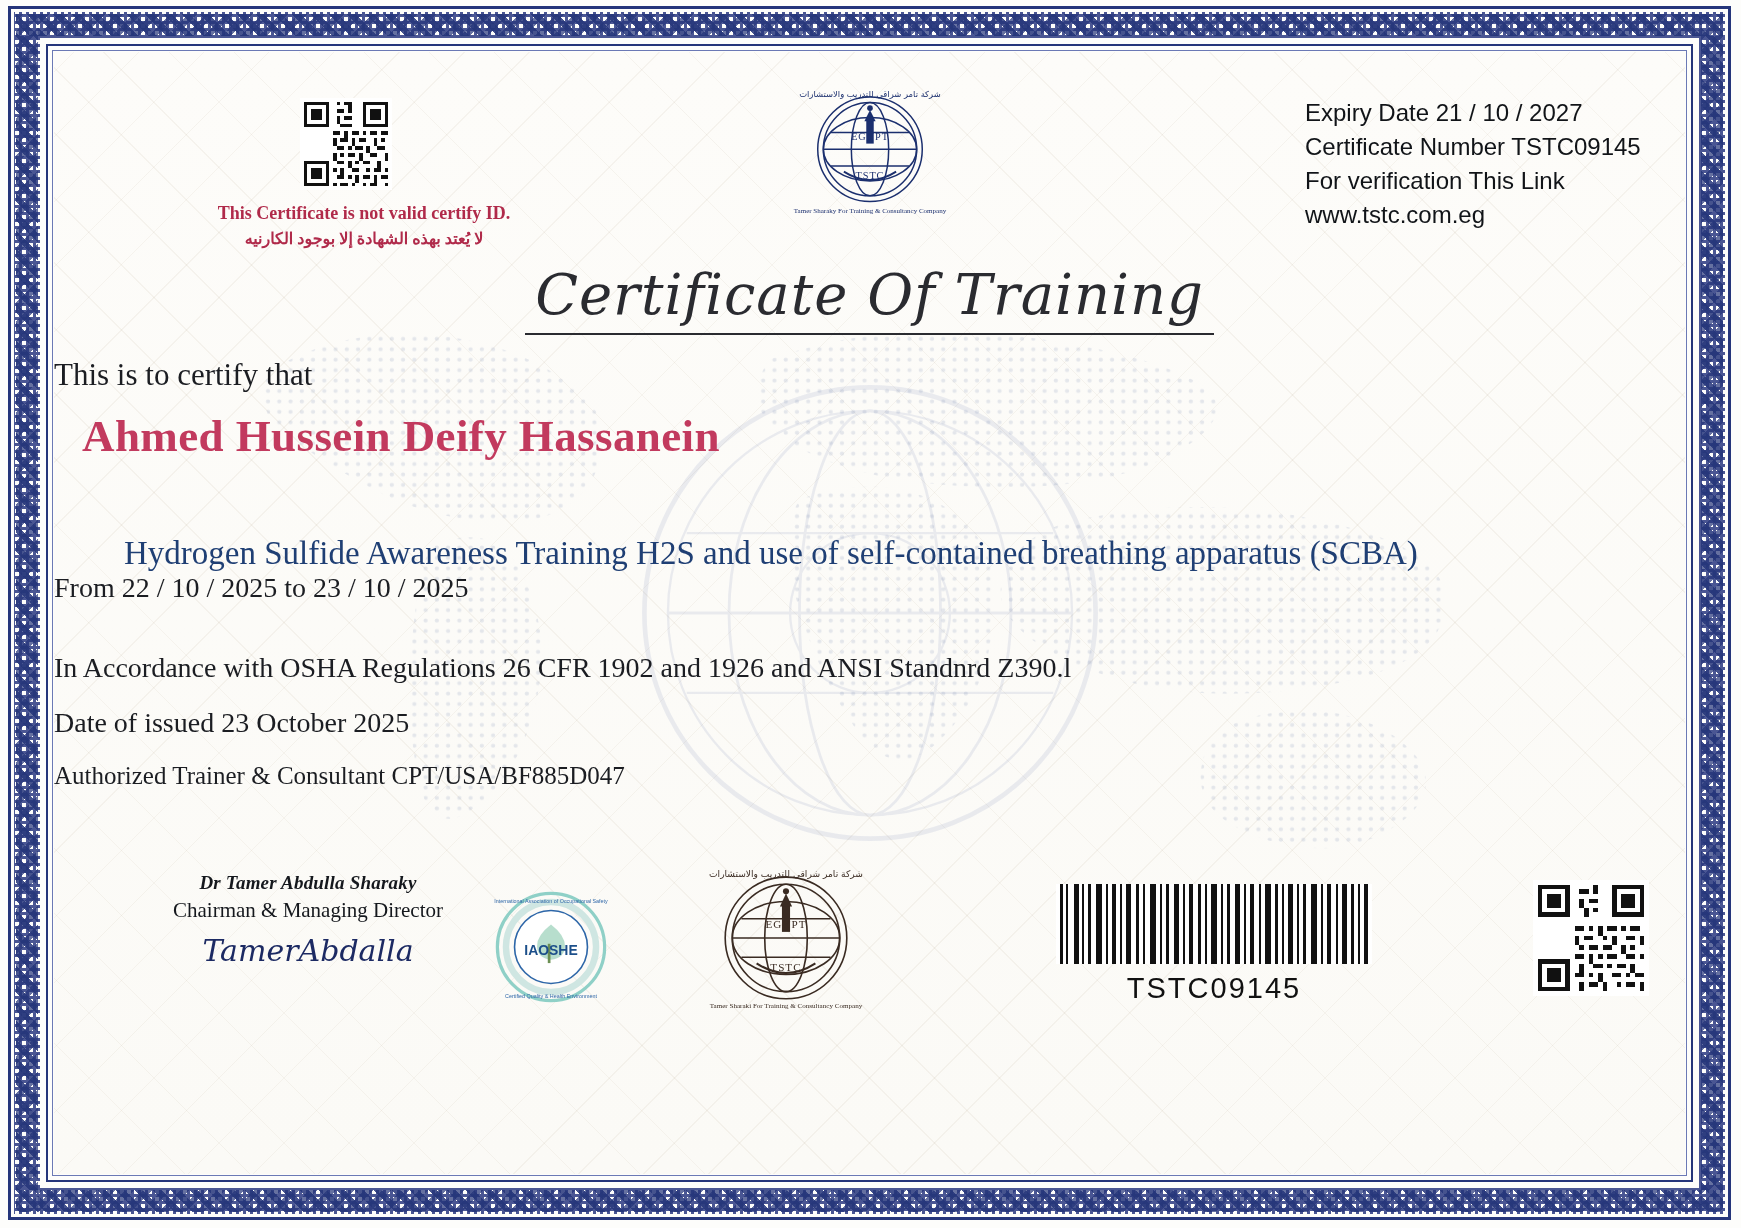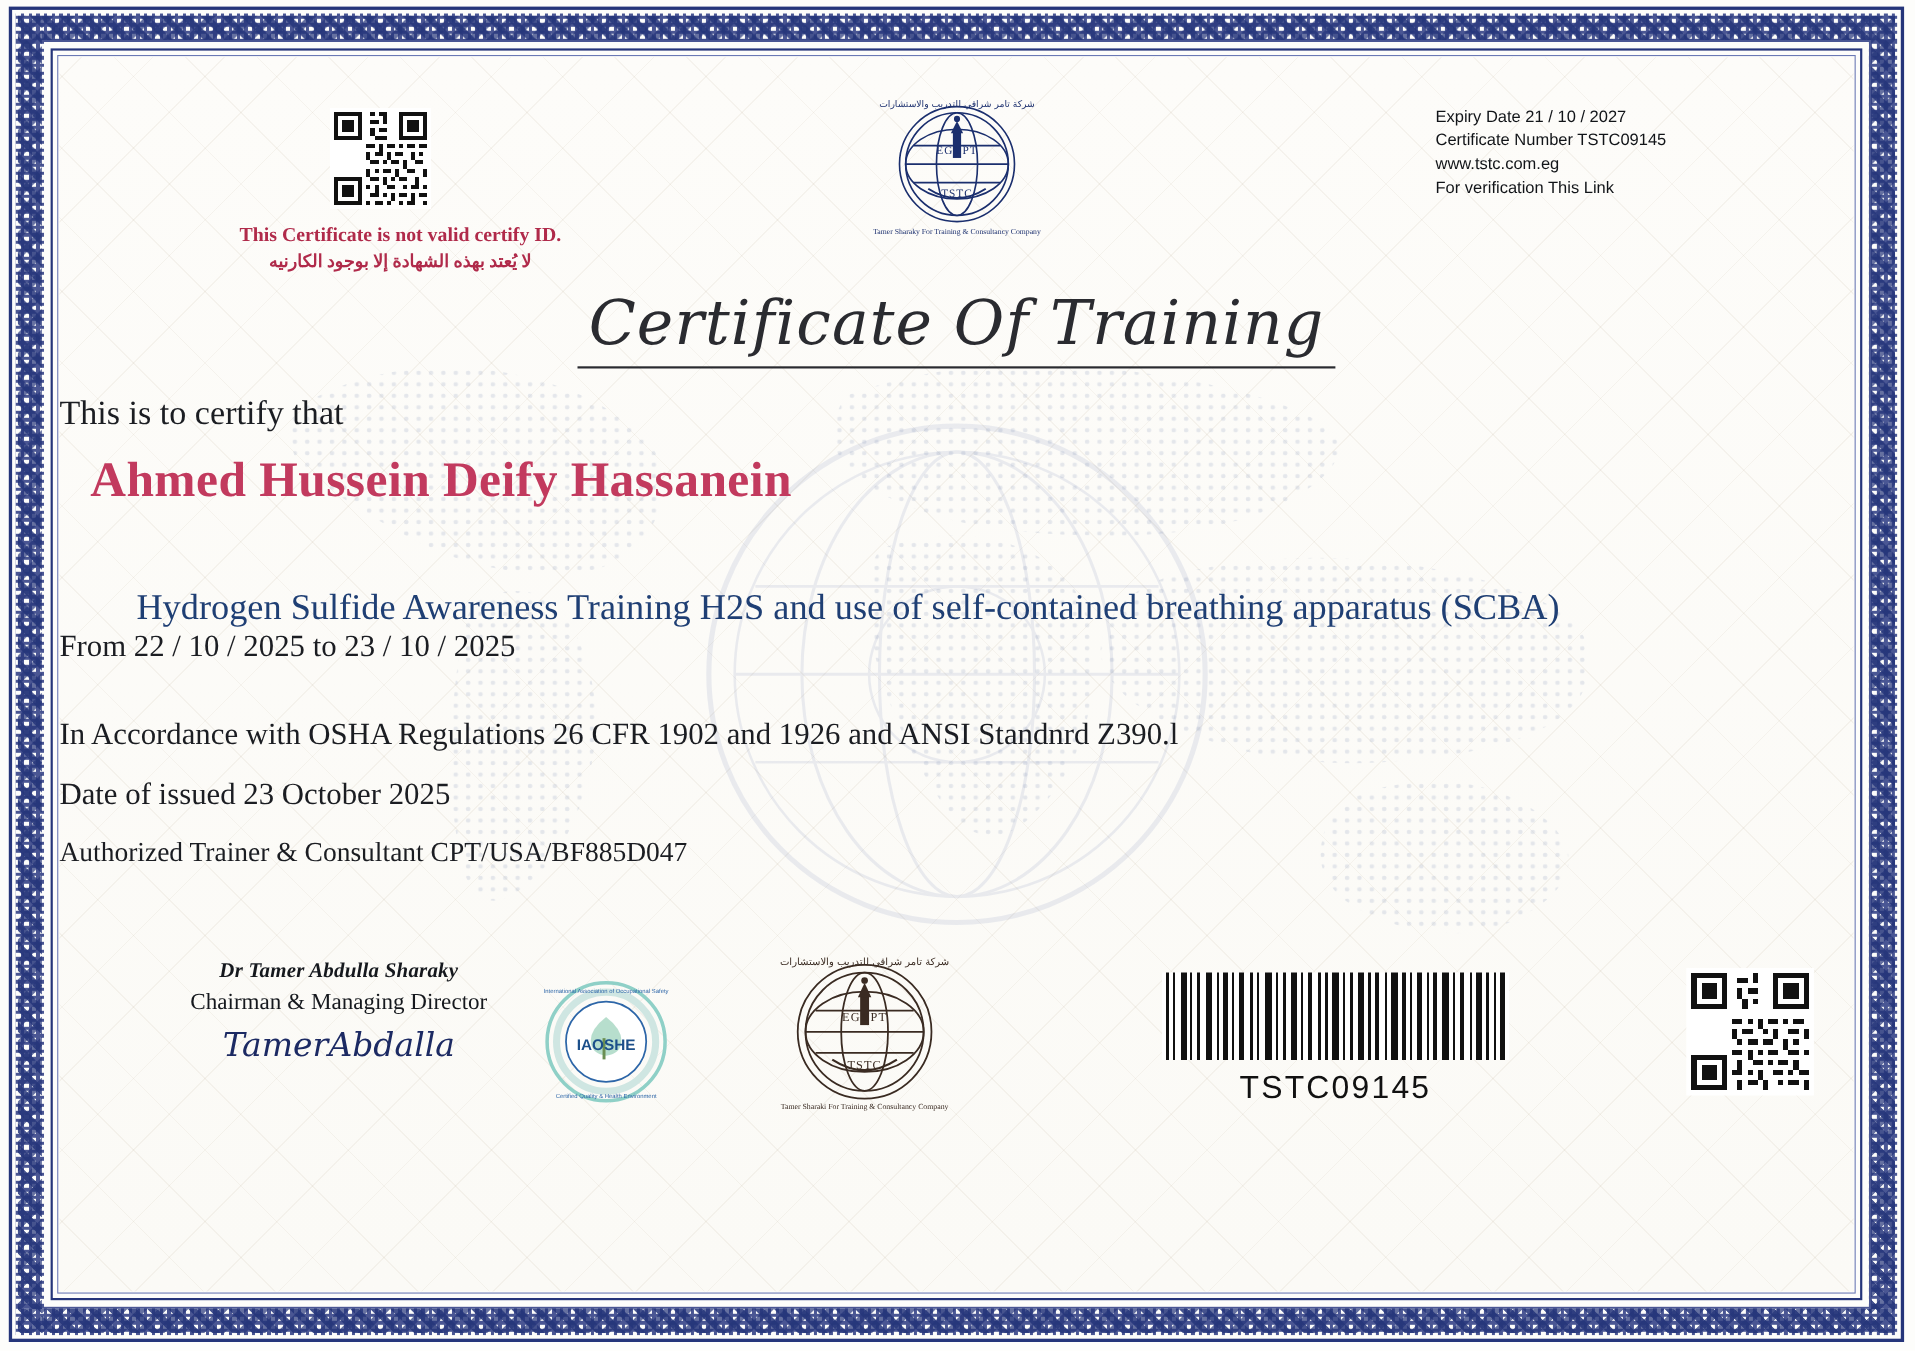--- a/index.html
+++ b/index.html
@@ -148,21 +148,21 @@
   }
 
   
   .top-right {
     position: absolute;
     right: 20px;
     top: 44px;
     text-align: left;
     width: 360px;
     font-family: "Liberation Sans", sans-serif;
-    font-size: 15px;
+    font-size: 24px;
     line-height: 1.42;
     color: #111418;
   }
 
   
   .title-wrap {
     position: absolute;
     left: 0;
     right: 0;
     top: 210px;
@@ -413,22 +413,22 @@
       </g>
       <text x="100" y="62" font-size="11" text-anchor="middle" fill="#1b2f6e" font-family="Liberation Serif, serif" letter-spacing="1">EGYPT</text>
       <text x="100" y="104" font-size="11" text-anchor="middle" fill="#1b2f6e" font-family="Liberation Serif, serif" letter-spacing="1">TSTC</text>
       <text x="100" y="16" font-size="9" text-anchor="middle" fill="#1b2f6e" font-family="DejaVu Sans, sans-serif">شركة تامر شراقي للتدريب والاستشارات</text>
       <text x="100" y="140" font-size="7.5" text-anchor="middle" fill="#1b2f6e" font-family="Liberation Serif, serif">Tamer Sharaky For Training &amp; Consultancy Company</text>
     </svg>
 
     <div class="top-right">
       <div>Expiry Date 21 / 10 / 2027</div>
       <div>Certificate Number TSTC09145</div>
+      <div>For verification This Link</div>
       <div>www.tstc.com.eg</div>
-      <div>For verification This Link</div>
     </div>
 
     <div class="title-wrap">
       <div class="cert-title">Certificate Of Training</div>
     </div>
 
     <div class="line l-certify">This is to certify that</div>
     <div class="line l-name">Ahmed Hussein Deify Hassanein</div>
     <div class="line l-course">Hydrogen Sulfide Awareness Training H2S and use of self-contained breathing apparatus (SCBA)</div>
     <div class="line l-from">From 22 / 10 / 2025  to  23 / 10 / 2025</div>

